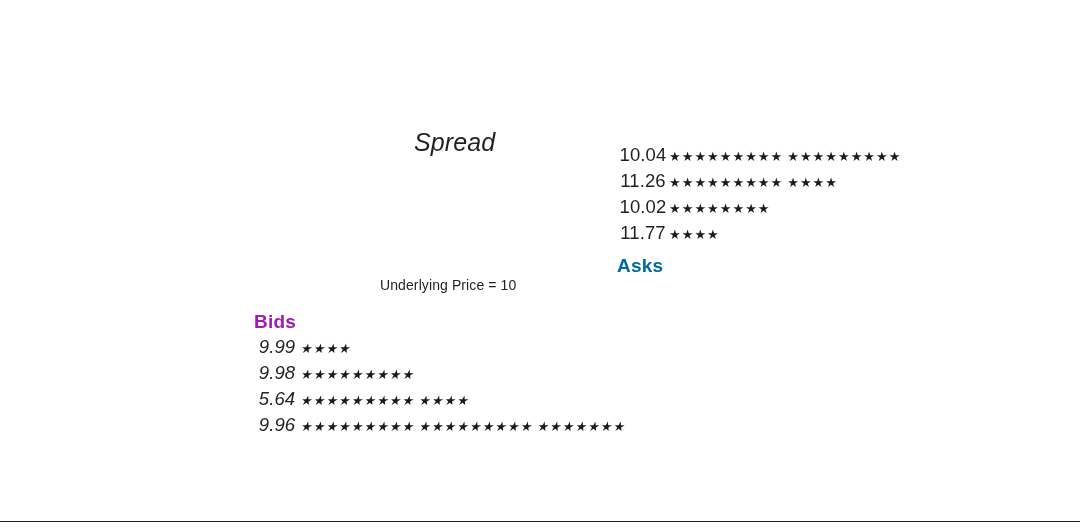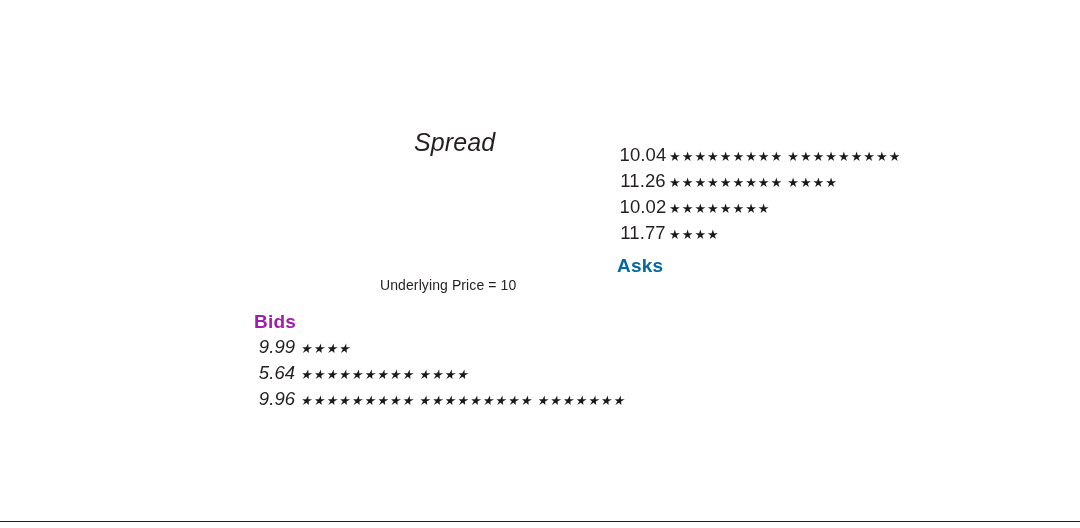--- a/index.html
+++ b/index.html
@@ -173,20 +173,24 @@
   </div>
 
   <div class="book book-bids">
     <div class="book-title bids-title">Bids</div>
     <div class="bids-table">
         <div class="level-row">
           <span class="level-price">9.99</span>
           <span class="level-stars"><span class="star-group"><span class="star">★</span><span class="star">★</span><span class="star">★</span><span class="star">★</span></span></span>
         </div>
         <div class="level-row">
+          <span class="level-price">9.98</span>
+          <span class="level-stars"><span class="star-group"><span class="star">★</span><span class="star">★</span><span class="star">★</span><span class="star">★</span><span class="star">★</span><span class="star">★</span><span class="star">★</span><span class="star">★</span><span class="star">★</span></span></span>
+        </div>
+        <div class="level-row">
           <span class="level-price">5.64</span>
           <span class="level-stars"><span class="star-group"><span class="star">★</span><span class="star">★</span><span class="star">★</span><span class="star">★</span><span class="star">★</span><span class="star">★</span><span class="star">★</span><span class="star">★</span><span class="star">★</span></span><span class="star-group"><span class="star">★</span><span class="star">★</span><span class="star">★</span><span class="star">★</span></span></span>
         </div>
         <div class="level-row">
           <span class="level-price">9.96</span>
           <span class="level-stars"><span class="star-group"><span class="star">★</span><span class="star">★</span><span class="star">★</span><span class="star">★</span><span class="star">★</span><span class="star">★</span><span class="star">★</span><span class="star">★</span><span class="star">★</span></span><span class="star-group"><span class="star">★</span><span class="star">★</span><span class="star">★</span><span class="star">★</span><span class="star">★</span><span class="star">★</span><span class="star">★</span><span class="star">★</span><span class="star">★</span></span><span class="star-group"><span class="star">★</span><span class="star">★</span><span class="star">★</span><span class="star">★</span><span class="star">★</span><span class="star">★</span><span class="star">★</span></span></span>
         </div>
       </div>
   </div>
 

